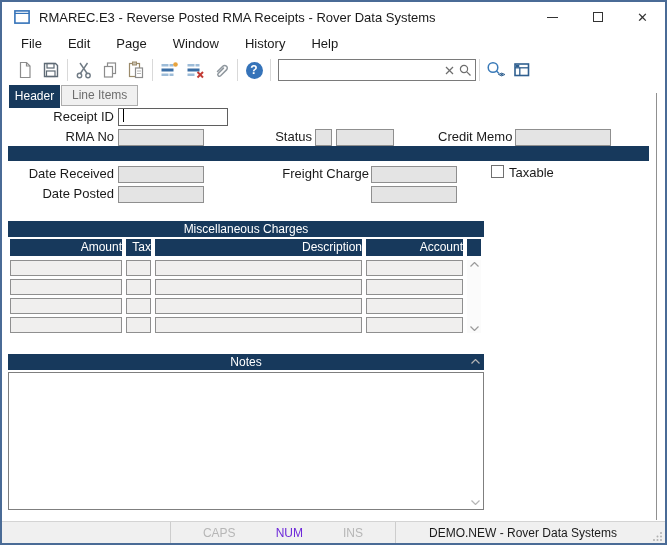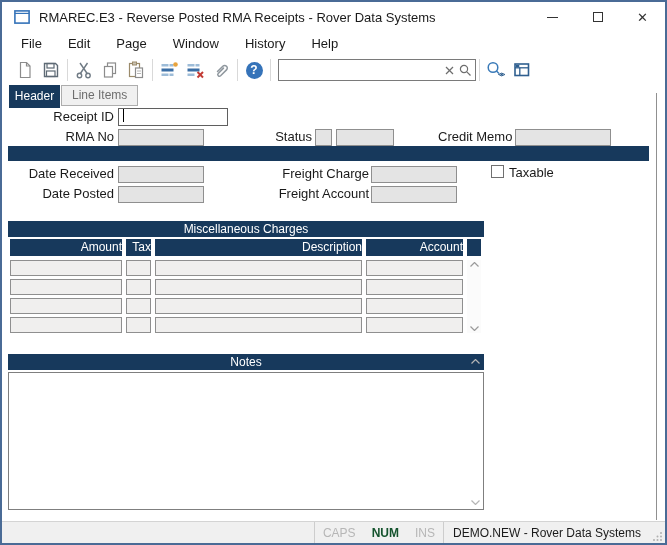--- a/index.html
+++ b/index.html
@@ -64,24 +64,24 @@
 
   
   .notes-body{position:relative; margin-top:2px; height:138px; border:1px solid #7f7f7f; background:#fff;}
   .notes-scroll{position:absolute; top:1px; right:1px; bottom:1px; width:15px; display:flex; flex-direction:column; justify-content:space-between; align-items:center; padding:4px 0;}
 
   
   .main-scroll{position:absolute; left:654px; top:91px; width:9px; height:427px; background:#fff; border-left:1px solid #909090;}
 
   
   .statusbar{position:absolute; left:0; right:0; bottom:0; height:22px; background:var(--statusbar-bg);
-             border-top:1px solid #d4d4d4; display:flex; align-items:center; justify-content:flex-end; font-size:12px;}
+             border-top:1px solid #d4d4d4; display:flex; align-items:center; justify-content:flex-end; font-size:12px;gap:24px;}
   .sb-sep{width:1px; height:22px; background:#cdcdcd;}
   .sb-key{padding:0 8px; color:#b6b6b6;}
-  .sb-key.on{color:#14532d;font-weight:bold;}
+  .sb-key.on{color:#6d28d9;}
   .sb-msg{padding:0 8px 0 9px; white-space:nowrap;}
   .sb-grip{width:16px; height:22px; display:flex; align-items:flex-end; justify-content:flex-end; padding:0 2px 2px 0;}
   svg{display:block;}
 </style>
 </head>
 <body>
 
 <div class="window">
 
   <div class="titlebar">
@@ -258,21 +258,20 @@
   <div class="fieldwrap" style="left:369px; top:162px; width:86px; height:17px;">
     <input class="field" value="" style="">
   </div>
   <span class="checkbox" style="left:489px; top:163px;"></span>
   <div class="lbl left" style="left:507px; top:162px; width:60px;">Taxable</div>
 
   <div class="lbl" style="left:2px; top:183px; width:110px;">Date Posted</div>
   <div class="fieldwrap" style="left:116px; top:182px; width:86px; height:17px;">
     <input class="field" value="" style="">
   </div>
-  <div class="lbl" style="left:276px; top:183px; width:91px;">Freight Account</div>
   <div class="fieldwrap" style="left:369px; top:182px; width:86px; height:17px;">
     <input class="field" value="" style="">
   </div>
 
   <div class="section" style="left:6px; top:219px;">
     <div class="section-title">Miscellaneous Charges</div>
     <div class="grid hdr">
       <div class="hdr-cell">Amount</div>
       <div class="hdr-cell">Tax</div>
       <div class="hdr-cell">Description</div>

